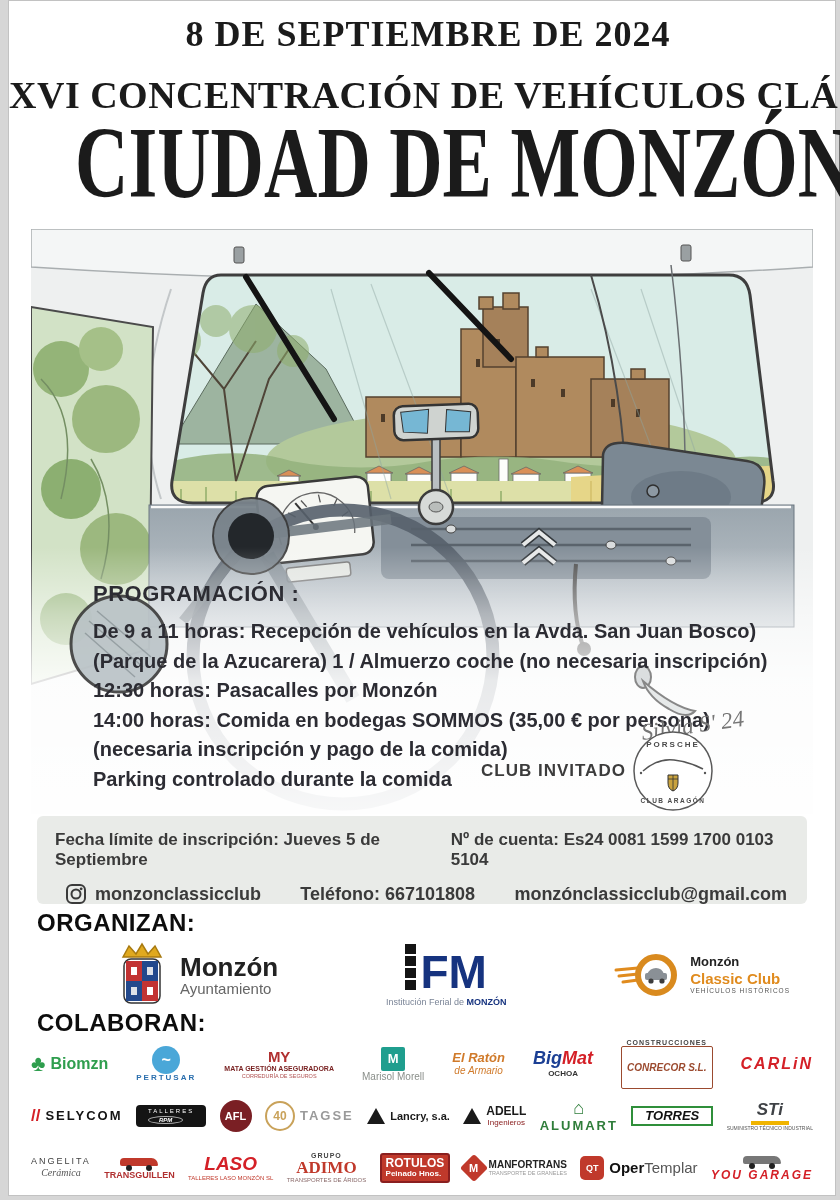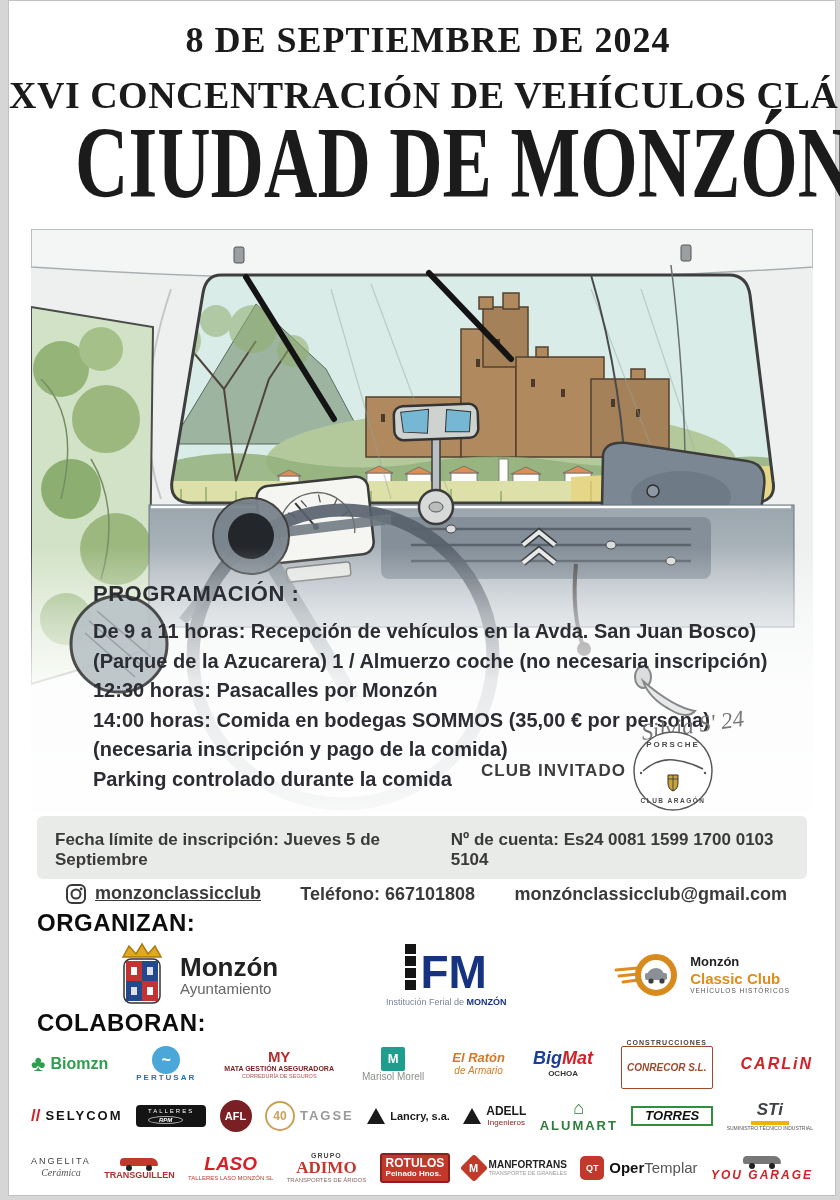--- a/index.html
+++ b/index.html
@@ -1,32 +1,32 @@
 <!DOCTYPE html>
 <html><head>
 <meta charset="utf-8">
 <style>
   html,body{margin:0;padding:0;}
   .page{position:relative;width:840px;height:1200px;background:#d6d6d6;font-family:"Liberation Sans",sans-serif;overflow:hidden;}
   .poster{position:absolute;left:8px;top:0;width:828px;height:1196px;background:#ffffff;border:1px solid #c2c2c2;box-sizing:border-box;}
   .ttl{position:absolute;left:0;right:0;text-align:center;font-family:"Liberation Serif",serif;font-weight:bold;color:#1b1b1b;white-space:nowrap;}
-  .date-line{top:18px;font-size:36px;letter-spacing:1px;padding-left:12px;}
+  .date-line{top:12px;font-size:36px;letter-spacing:1px;padding-left:12px;}
   .event-line{top:72px;font-size:38px;letter-spacing:.5px;}
   .city-line{top:112px;font-size:88px;line-height:1;transform:scale(.84,1.15);transform-origin:center top;}
   .illus{position:absolute;left:22px;top:228px;width:782px;height:585px;z-index:1;}
   .program{position:absolute;left:84px;top:580px;z-index:5;color:#2c2c33;font-weight:bold;}
   .prog-h{font-size:22px;letter-spacing:.5px;margin-bottom:10px;}
   .prog-line{font-size:20px;line-height:29.5px;white-space:nowrap;}
   .club-label{position:absolute;left:472px;top:760px;z-index:6;font-size:17px;letter-spacing:1px;color:#3c3c3c;font-weight:bold;}
   .badge{position:absolute;left:622px;top:728px;width:84px;height:84px;z-index:6;}
   .signature{position:absolute;left:632px;top:712px;z-index:6;font-family:"Liberation Serif",serif;font-style:italic;font-size:23px;color:#767676;transform:rotate(-8deg);white-space:nowrap;}
-  .contact{position:absolute;left:28px;top:815px;width:770px;height:63px;background:#e9ebe8;border-radius:6px;color:#3a3a3a;font-weight:bold;z-index:4;}
+  .contact{position:absolute;left:28px;top:815px;width:770px;height:88px;background:#e9ebe8;border-radius:6px;color:#3a3a3a;font-weight:bold;z-index:4;}
   .c-row1{display:flex;justify-content:space-between;padding:14px 14px 0 18px;font-size:17px;}
   .c-row2{display:flex;align-items:center;justify-content:space-between;padding:13px 20px 0 28px;font-size:18px;}
-  .insta{display:flex;gap:8px;text-decoration:underline;}
+  .insta{display:flex;align-items:center;gap:8px;}
   .sec-h{position:absolute;left:28px;font-size:24px;font-weight:bold;letter-spacing:.5px;color:#0d0d0d;z-index:4;}
   .org-row{position:absolute;left:105px;right:45px;top:936px;height:76px;display:flex;justify-content:space-between;align-items:center;z-index:4;}
   .org-item{display:flex;align-items:center;gap:10px;}
   .ayto-name{font-size:26px;font-weight:bold;color:#222;line-height:1;}
   .ayto-sub{font-size:15px;color:#666;}
   .ifm{display:flex;flex-direction:column;align-items:center;}
   .ifm-top{display:flex;align-items:flex-end;gap:4px;}
   .ifm-bars{display:flex;flex-direction:column;gap:2px;padding-bottom:4px;}
   .ifm-bars div{width:11px;height:10px;background:#141414;}
   .ifm-fm{font-size:46px;font-weight:bold;color:#16337f;line-height:.9;}

